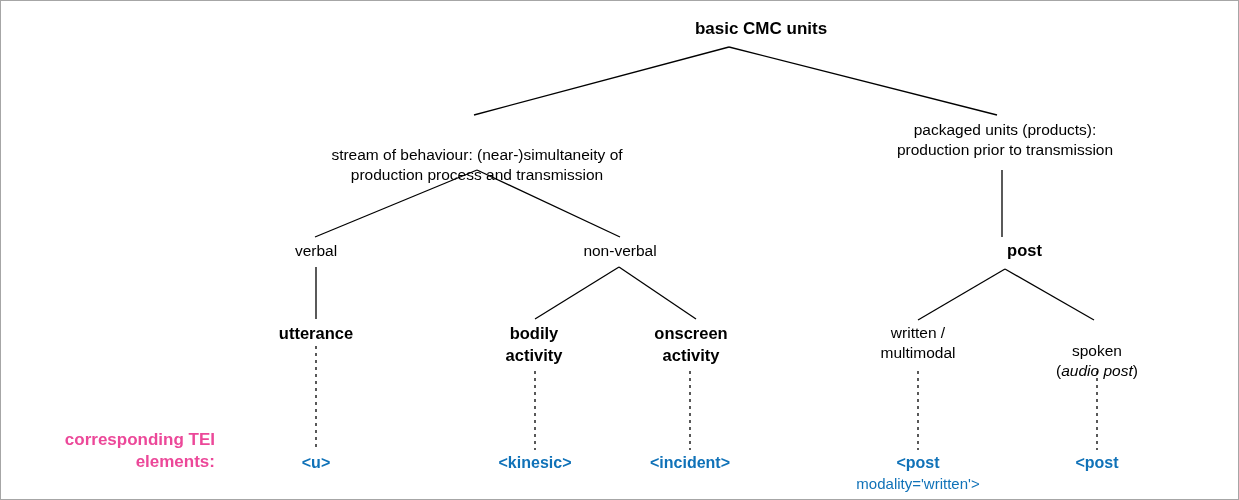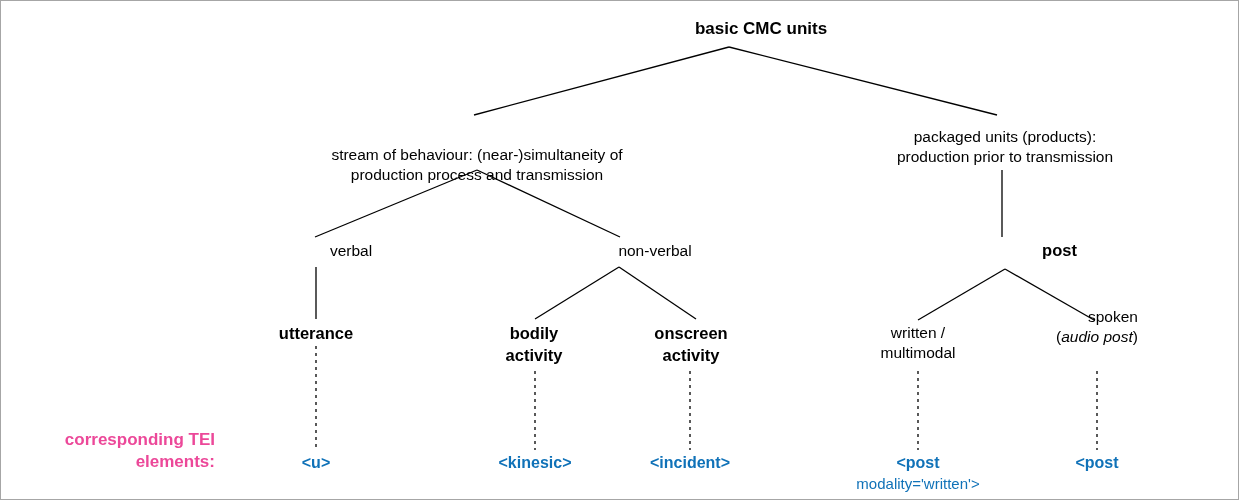--- a/index.html
+++ b/index.html
@@ -39,21 +39,20 @@
     font-size: 17px;
     font-weight: bold;
   }
   .lvl2 {
     font-size: 15.5px;
     font-weight: normal;
   }
   .lvl3 {
     font-size: 15.5px;
     font-weight: normal;
-    margin-left: 35px;
   }
   .lvl3.strong {
     font-weight: bold;
     font-size: 16.5px;
     padding-left: 39px;
   }
   .lvl4 {
     font-size: 16.5px;
     font-weight: bold;
   }
@@ -116,35 +115,35 @@
     <line x1="534" y1="370" x2="534" y2="449" stroke="#000000" stroke-width="1.3" stroke-dasharray="3,4"></line>
     <line x1="689" y1="370" x2="689" y2="449" stroke="#000000" stroke-width="1.3" stroke-dasharray="3,4"></line>
     <line x1="917" y1="370" x2="917" y2="449" stroke="#000000" stroke-width="1.3" stroke-dasharray="3,4"></line>
     <line x1="1096" y1="370" x2="1096" y2="449" stroke="#000000" stroke-width="1.3" stroke-dasharray="3,4"></line>
   </svg>
 
   <div class="node lvl1" style="left:760px; top:17px;">basic CMC units</div>
 
   <div class="node lvl2" style="left:476px; top:119px; width:420px;margin-top:25px;">stream of behaviour: (near-)simultaneity of
 production process and transmission</div>
-  <div class="node lvl2" style="left:1004px; top:119px; width:330px;margin-top:7px;">packaged units (products):
+  <div class="node lvl2" style="left:1004px; top:119px; width:330px;">packaged units (products):
 production prior to transmission</div>
 
   <div class="node lvl3" style="left:315px; top:240px;">verbal</div>
   <div class="node lvl3" style="left:619px; top:240px;">non-verbal</div>
   <div class="node lvl3 strong" style="left:1004px; top:239px;">post</div>
 
   <div class="node lvl4" style="left:315px; top:322px;">utterance</div>
   <div class="node lvl4" style="left:533px; top:322px;">bodily
 activity</div>
   <div class="node lvl4" style="left:690px; top:322px;">onscreen
 activity</div>
   <div class="node lvl4 plain" style="left:917px; top:322px;">written /
 multimodal</div>
-  <div class="node lvl4 plain" style="left:1096px; top:306px; white-space:normal;text-align:right;">
+  <div class="node lvl4 plain" style="left:1096px; top:340px; white-space:normal;">
     <div>spoken</div>
     <div><span>(</span><span class="italic">audio post</span><span>)</span></div>
   </div>
 
   <div class="tei-legend" style="left:24px; top:428px; width:190px;">corresponding TEI
 elements:</div>
 
   <div class="tei" style="left:315px; top:452px;">&lt;u&gt;</div>
   <div class="tei" style="left:534px; top:452px;">&lt;kinesic&gt;</div>
   <div class="tei" style="left:689px; top:452px;">&lt;incident&gt;</div>

